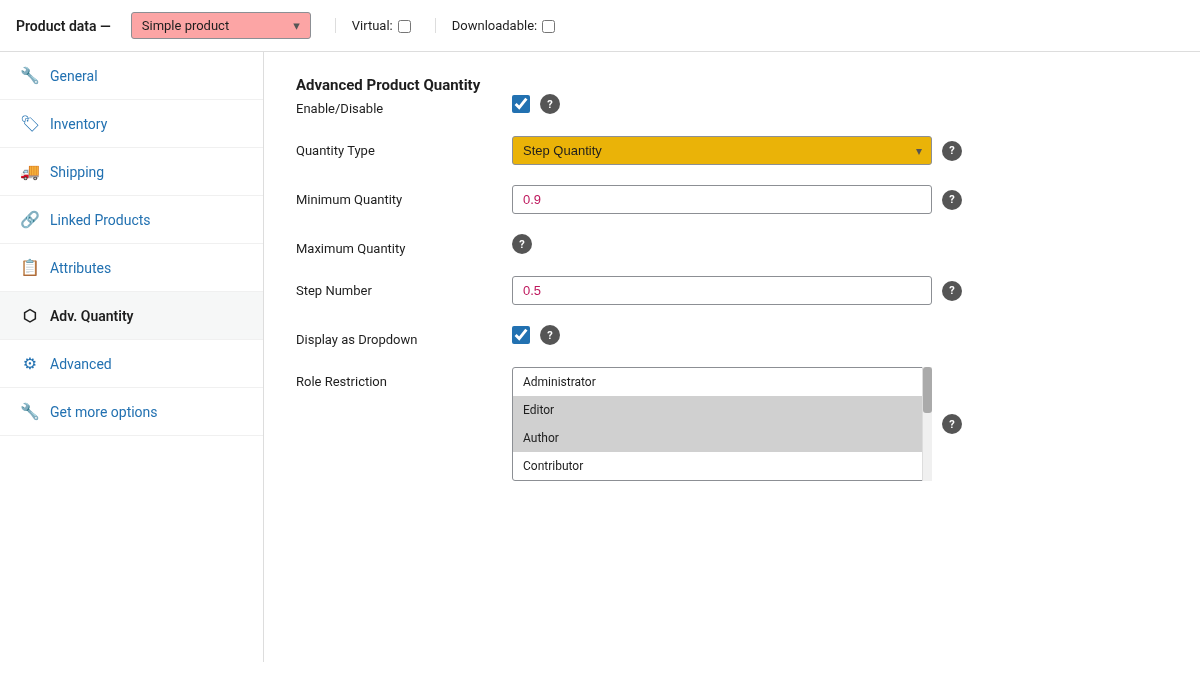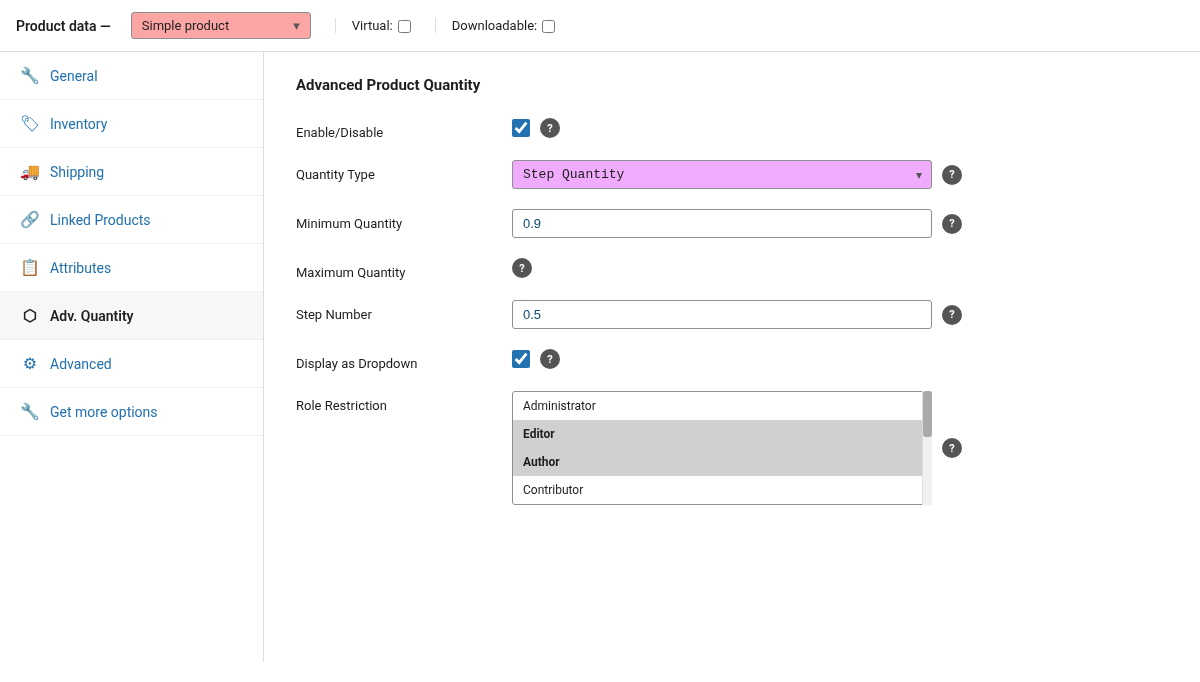--- a/index.html
+++ b/index.html
@@ -98,21 +98,20 @@
     
     .content-area {
       flex: 1;
       padding: 24px 32px;
       background: #fff;
     }
     .section-title {
       font-size: 15px;
       font-weight: 700;
       color: #1e1e1e;
-      margin-bottom: 24px;
     }
 
     
     .form-row {
       display: flex;
       align-items: flex-start;
       margin-bottom: 20px;
       gap: 16px;
     }
     .form-label {
@@ -128,39 +127,38 @@
       gap: 10px;
       flex: 1;
     }
     .form-input {
       width: 420px;
       max-width: 100%;
       padding: 6px 10px;
       border: 1px solid #8c8f94;
       border-radius: 3px;
       font-size: 13px;
-      color: #0c4a6e;
+      color: #be185d;
       background: #fff;
     }
     .select-wrapper {
       position: relative;
       width: 420px;
     }
     .select-wrapper select {
       width: 100%;
       padding: 6px 10px;
       border: 1px solid #8c8f94;
       border-radius: 3px;
       font-size: 13px;
       color: #1e1e1e;
-      background: #f0abfc;
+      background: #eab308;
       appearance: none;
       -webkit-appearance: none;
       cursor: pointer;
-      font-family: Liberation Mono, monospace;
     }
     .select-chevron {
       position: absolute;
       right: 10px;
       top: 50%;
       transform: translateY(-50%);
       pointer-events: none;
       color: #555;
       font-size: 12px;
     }
@@ -220,21 +218,21 @@
       border-radius: 3px;
     }
     .list-option {
       padding: 7px 20px 7px 10px;
       font-size: 12px;
       cursor: pointer;
       color: #1e1e1e;
     }
     .list-option.selected {
       background: #d0d0d0;
-      font-weight: 700;
+      font-weight: 400;
     }
   </style>
 </head>
 <body>
 
 <div class="product-data-header">
   <span class="product-data-label">Product data —</span>
   <div class="product-type-select">
     <span class="product-type-select-text">Simple product</span>
     <span class="product-type-chevron">▾</span>

